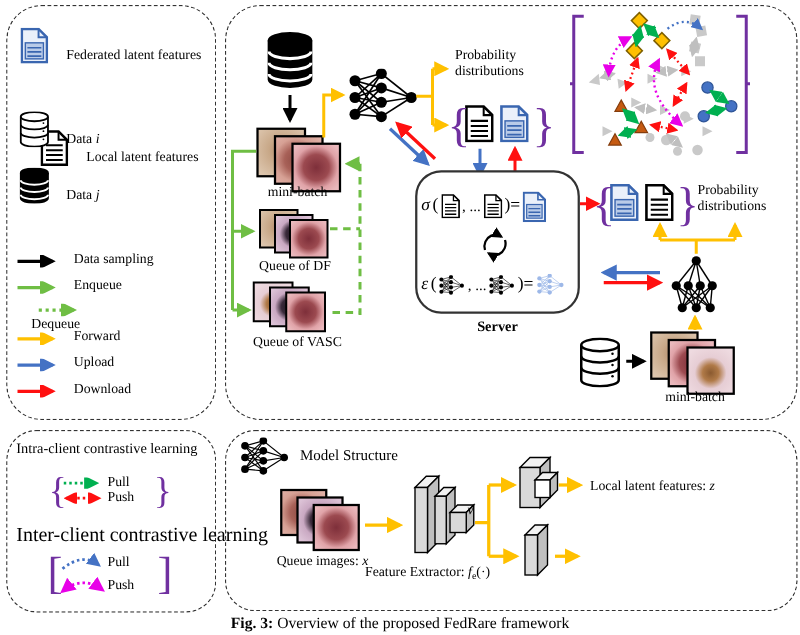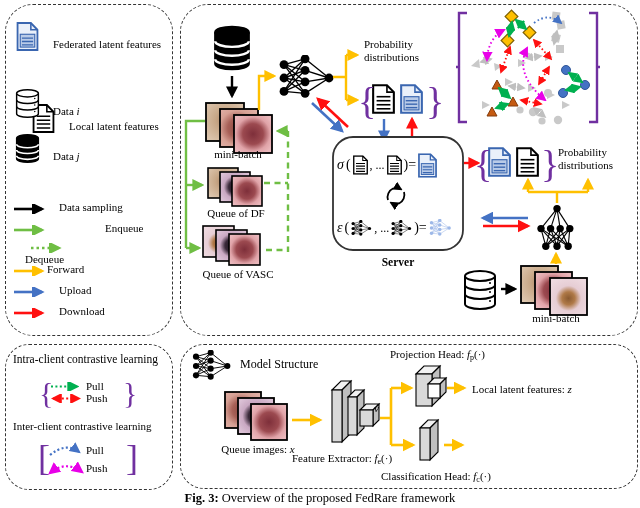--- a/index.html
+++ b/index.html
@@ -366,37 +366,37 @@
       </svg>
     <span class="lbl" style="position:static;margin-left:13px;"><span>Data </span><i>j</i></span>
   </div>
 
   <div class="legrow" style="left:13px;top:201px;">
     <svg width="34" height="10" viewBox="0 0 34 10">
         <line x1="1" y1="5" x2="29" y2="5" stroke="#000" stroke-width="2.6" marker-end="url(#ah-black)"></line>
       </svg>
     <span class="lbl" style="position:static;margin-left:12px;">Data sampling</span>
   </div>
-  <div class="legrow" style="left:13px;top:222px;gap:46px;">
+  <div class="legrow" style="left:13px;top:222px;">
     <svg width="34" height="10" viewBox="0 0 34 10">
         <line x1="1" y1="5" x2="29" y2="5" stroke="#6FBE44" stroke-width="2.6" marker-end="url(#ah-green)"></line>
       </svg>
     <span class="lbl" style="position:static;margin-left:12px;">Enqueue</span>
   </div>
   <div class="legrow" style="left:13px;top:243px;flex-direction:column;">
     <svg width="34" height="10" viewBox="0 0 34 10">
         <line x1="1" y1="5" x2="29" y2="5" stroke="#6FBE44" stroke-width="2.6" stroke-dasharray="2.5,3" marker-end="url(#ah-green)"></line>
       </svg>
     <span class="lbl" style="position:static;margin-left:12px;">Dequeue</span>
   </div>
   <div class="legrow" style="left:13px;top:263px;">
     <svg width="34" height="10" viewBox="0 0 34 10">
         <line x1="1" y1="5" x2="29" y2="5" stroke="#FFC000" stroke-width="2.6" marker-end="url(#ah-yellow)"></line>
       </svg>
-    <span class="lbl" style="position:static;">Forward</span>
+    <span class="lbl" style="position:static;margin-left:12px;">Forward</span>
   </div>
   <div class="legrow" style="left:13px;top:284px;">
     <svg width="34" height="10" viewBox="0 0 34 10">
         <line x1="1" y1="5" x2="29" y2="5" stroke="#4472C4" stroke-width="2.6" marker-end="url(#ah-blue)"></line>
       </svg>
     <span class="lbl" style="position:static;margin-left:12px;">Upload</span>
   </div>
   <div class="legrow" style="left:13px;top:305px;">
     <svg width="34" height="10" viewBox="0 0 34 10">
         <line x1="1" y1="5" x2="29" y2="5" stroke="#FF1010" stroke-width="2.6" marker-end="url(#ah-red)"></line>
@@ -409,21 +409,21 @@
   <span class="brace" style="left:123px;top:378px;font-size:30px;">}</span>
   <svg class="svgabs" style="left:50px;top:382px;" width="32" height="9" viewBox="0 0 32 9">
     <line x1="1" y1="4.5" x2="27" y2="4.5" stroke="#00B050" stroke-width="2.2" stroke-dasharray="2,2.4" marker-end="url(#ah-gpull)"></line>
   </svg>
   <div class="lbl" style="left:86px;top:380px;">Pull</div>
   <svg class="svgabs" style="left:48px;top:394px;" width="36" height="9" viewBox="0 0 36 9">
     <line x1="5" y1="4.5" x2="31" y2="4.5" stroke="#FF1010" stroke-width="2.2" stroke-dasharray="2,2.4" marker-start="url(#ah-red)" marker-end="url(#ah-red)"></line>
   </svg>
   <div class="lbl" style="left:86px;top:392px;">Push</div>
 
-  <div class="lbl" style="left:13px;top:420px;font-size:11px;">Inter-client contrastive learning</div>
+  <div class="lbl" style="left:13px;top:420px;font-size:16px;">Inter-client contrastive learning</div>
   <span class="brace" style="left:38px;top:440px;font-size:36px;">[</span>
   <span class="brace" style="left:126px;top:440px;font-size:36px;">]</span>
   <svg class="svgabs" style="left:48px;top:442px;" width="36" height="16" viewBox="0 0 36 16">
     <path d="M2,13 Q18,0 31,10" fill="none" stroke="#4472C4" stroke-width="2.2" stroke-dasharray="2,2.4" marker-end="url(#ah-blue)"></path>
   </svg>
   <div class="lbl" style="left:86px;top:444px;">Pull</div>
   <svg class="svgabs" style="left:46px;top:461px;" width="40" height="16" viewBox="0 0 40 16">
     <path d="M4,12 Q20,-1 36,11" fill="none" stroke="#E800E8" stroke-width="2.2" stroke-dasharray="2,2.4" marker-start="url(#ah-mag)" marker-end="url(#ah-mag)"></path>
   </svg>
   <div class="lbl" style="left:86px;top:462px;">Push</div>
@@ -477,26 +477,20 @@
   <div class="lbl ctr" style="left:523px;top:312px;width:66px;">mini-batch</div>
 
   <div class="lbl" style="left:240px;top:357px;font-size:12px;">Model Structure</div>
   <div class="lbl ctr" style="left:218px;top:443px;width:80px;">
     <span>Queue images: </span><i>x</i>
   </div>
   <div class="lbl" style="left:374px;top:402px;font-style:italic;">v</div>
   <div class="lbl" style="left:292px;top:452px;">
     <span>Feature Extractor: </span><i>f</i><sub>e</sub><span>(·)</span>
   </div>
-  <div class="lbl" style="left:390px;top:348px;">
-    <span>Projection Head: </span><i>f</i><sub>p</sub><span>(·)</span>
-  </div>
-  <div class="lbl" style="left:381px;top:470px;">
-    <span>Classification Head: </span><i>f</i><sub>c</sub><span>(·)</span>
-  </div>
   <div class="lbl" style="left:472px;top:383px;">
     <span>Local latent features: </span><i>z</i>
   </div>
 
   <div class="lbl ctr" style="left:0;top:491px;width:640px;font-size:12.5px;">
     <b>Fig. 3:</b><span> Overview of the proposed FedRare framework</span>
   </div>
 
 </div>
 

